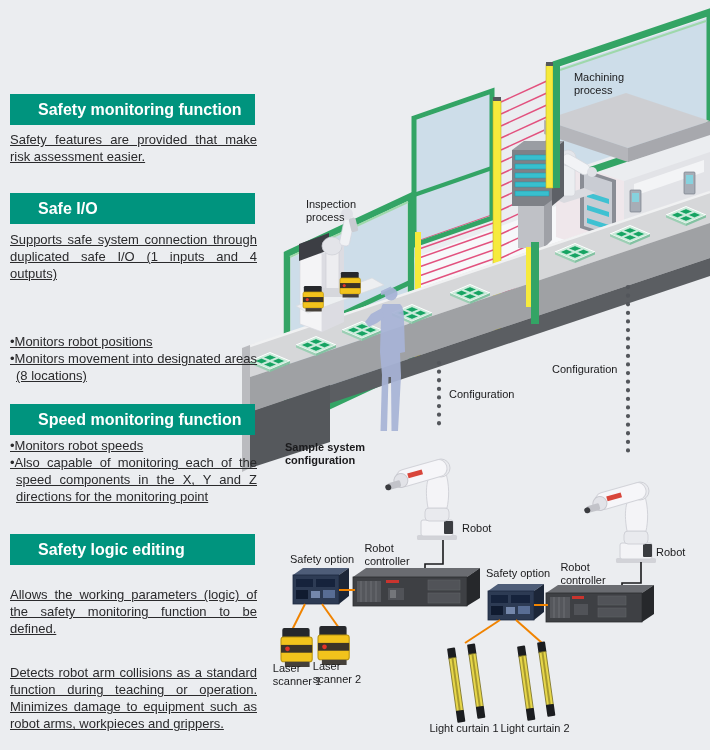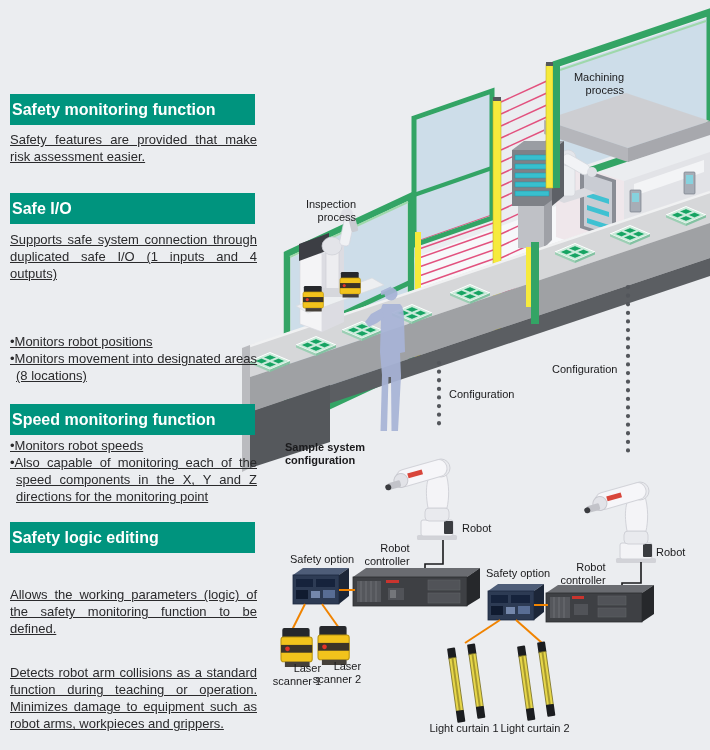--- a/index.html
+++ b/index.html
@@ -1,26 +1,26 @@
 <!DOCTYPE html>
 <html><head>
 <meta charset="utf-8">
 <style>
   html,body{margin:0;padding:0;background:#ebedf0;}
   #page{position:relative;width:710px;height:750px;background:#ebedf0;overflow:hidden;
         font-family:"Liberation Sans",sans-serif;}
   svg#scene{position:absolute;left:0;top:0;}
   .bar{position:absolute;left:10px;width:245px;height:31px;background:#00947e;color:#fff;
-       font-weight:bold;font-size:16px;line-height:31px;padding-left:2px;box-sizing:border-box;
+       font-weight:bold;font-size:16px;line-height:31px;padding-left:28px;box-sizing:border-box;
        white-space:nowrap;}
   .btxt{position:absolute;left:10px;width:247px;font-size:13px;line-height:1.32;color:#2a2a2c;
         text-align:justify;text-decoration:underline;}
   .bullet{text-indent:-6px;padding-left:6px;}
   .lbl{position:absolute;font-size:11px;line-height:1.18;color:#1a1a1c;white-space:pre-line;}
-  .c{text-align:right;transform:translateX(-50%);}
+  .c{text-align:left;transform:translateX(-50%);}
   .bold{font-weight:bold;font-size:11px;line-height:1.16;}
 </style>
 </head>
 <body>
 
 <div id="page">
 
 <svg id="scene" width="710" height="750" viewBox="0 0 710 750">
   <defs>
 
@@ -310,21 +310,21 @@
   <div class="bullet">•Monitors robot positions</div>
   <div class="bullet">•Monitors movement into designated areas (8 locations)</div>
 </div>
 
 <div class="bar" style="top:404px">Speed monitoring function</div>
 <div class="btxt" style="top:437px">
   <div class="bullet">•Monitors robot speeds</div>
   <div class="bullet">•Also capable of monitoring each of the speed components in the X, Y and Z directions for the monitoring point</div>
 </div>
 
-<div class="bar" style="top:522px">Safety logic editing</div>
+<div class="bar" style="top:534px">Safety logic editing</div>
 <div class="btxt" style="top:586px">Allows the working parameters (logic) of the safety monitoring function to be defined.</div>
 
 <div class="btxt" style="top:664px">Detects robot arm collisions as a standard function during teaching or operation. Minimizes damage to equipment such as robot arms, workpieces and grippers.</div>
 
 <div class="lbl c" style="left:599px;top:71px">Machining
 process</div>
 <div class="lbl c" style="left:331px;top:198px">Inspection
 process</div>
 <div class="lbl" style="left:449px;top:388px">Configuration</div>
 <div class="lbl" style="left:552px;top:363px">Configuration</div>

